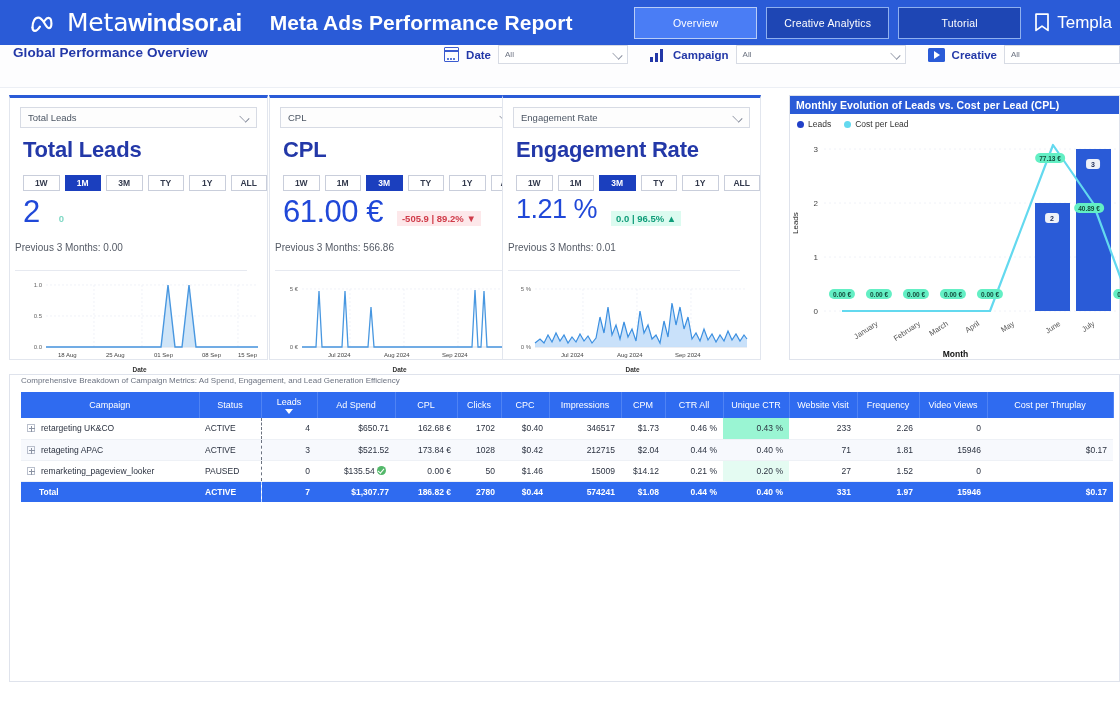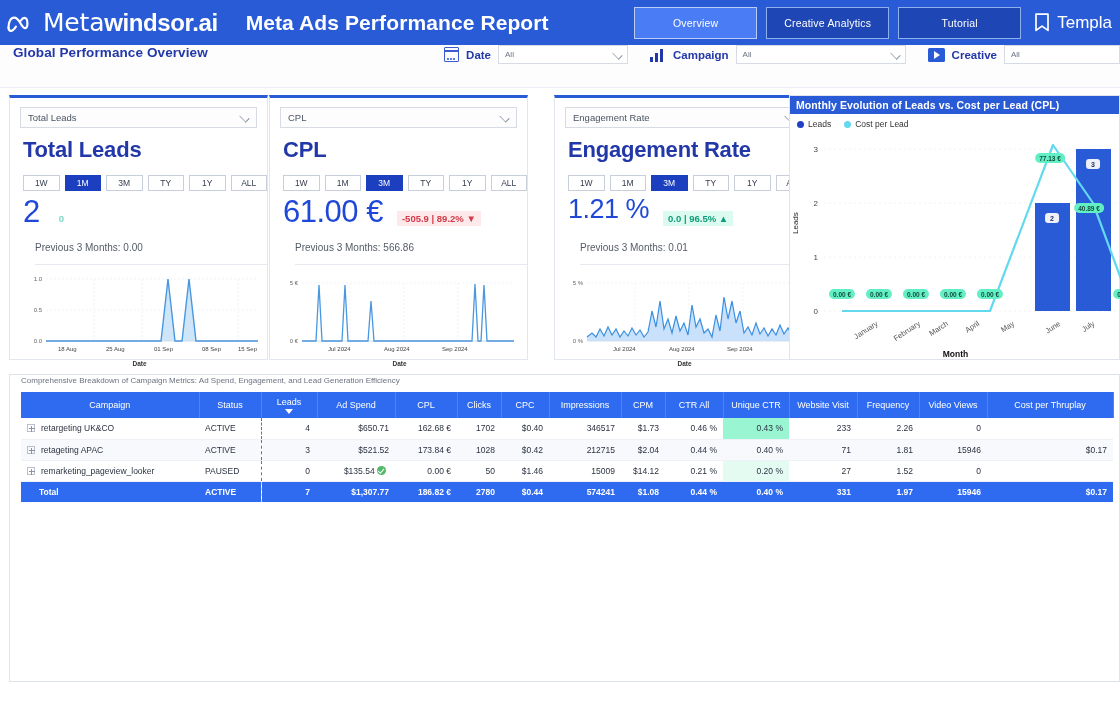--- a/index.html
+++ b/index.html
@@ -8,21 +8,21 @@
     font-family: "Liberation Sans", sans-serif;
     background: #ffffff;
     overflow: hidden;
   }
   .page { position: relative; width: 1120px; height: 710px; background:#fff; }
 
   
   .topbar {
     position: absolute; left:0; top:0; width:1120px; height:45px;
     background:#2a5bd7;
-    display:flex; align-items:center; padding-left:6px; gap:0;
+    display:flex; align-items:center; padding-left:30px; gap:0;
   }
   .meta-logo { display:flex; align-items:center; gap:7px; color:#fff; }
   .meta-mark { width:30px; height:20px; }
   .meta-word {
     font-size:25px; font-weight:400; letter-spacing:-0.2px; color:#fff;
     font-family:"DejaVu Sans", sans-serif;
   }
   .windsor {
     font-size:24px; font-weight:700; color:#fff; letter-spacing:-0.4px;
   }
@@ -73,57 +73,57 @@
 
   
   .kpi-row { position:absolute; left:0; top:95px; width:1120px; height:268px; }
   .card {
     position:absolute; top:0; background:#fff;
     border:1px solid #e2e6ee; border-top:3px solid #2a5bd7;
     height:265px;
   }
   #card-leads { left:9px;  width:259px; }
   #card-cpl   { left:269px; width:259px; }
-  #card-eng   { left:554px; width:259px; }
+  #card-eng   { left:502px; width:259px; }
 
   .card-select {
     margin:9px 10px 0 10px; height:21px; border:1px solid #d7dbe4; background:#fdfdfd;
     display:flex; align-items:center; position:relative; cursor:pointer;
   }
   .card-select .val { font-size:9.5px; color:#4b5563; padding-left:7px;}
   .card-select .chev {
     position:absolute; right:7px; top:5px; width:9px; height:9px;
     border-right:1.4px solid #7b8293; border-bottom:1.4px solid #7b8293;
     transform: rotate(45deg) scaleY(0.6);
   }
   .card-title { margin:9px 0 0 13px; font-size:22px; font-weight:700; color:#2338a8; letter-spacing:-0.2px;}
   .seg {
     display:flex; margin:12px 0 0 13px; gap:5px;
   }
   .seg .sg {
     width:56px; height:16px; border:1px solid #c9cedb; background:#fff;
-    font-size:8.5px; font-weight:400; color:#333a4d;
+    font-size:8.5px; font-weight:700; color:#333a4d;
     display:flex; align-items:center; justify-content:center; cursor:pointer;
   }
   .seg .sg.on { background:#1b3fbe; color:#fff; border-color:#1b3fbe; }
 
   .kpi-line { display:flex; align-items:baseline; margin:3px 0 0 13px; height:40px; }
   .kpi-val { font-size:31px; font-weight:400; color:#2048d8; letter-spacing:-0.5px; }
   .kpi-val.small { font-size:27px; }
   .delta {
     font-size:9.5px; font-weight:700; padding:2px 5px; margin-left:14px; align-self:center;
     white-space:nowrap; position:relative; top:4px;
   }
   .delta.up   { color:#0f9d79; background:#dcfbf0; }
   .delta.down { color:#d03c4a; background:#fde8ea; }
   .delta.flat { color:#7fd8c4; background:transparent; }
 
   .prev3 {
-    margin:8px 0 0 25px; font-size:10px; color:#555b66;
-    padding-bottom:11px; border-bottom:1px solid #e6e9f0; width:232px;
+    margin:8px 0 0 5px; font-size:10px; color:#555b66;
+    padding-bottom:17px; border-bottom:1px solid #e6e9f0; width:232px;
   }
   .spark { margin:6px 0 0 6px; width:247px; height:95px; position:relative; }
   .spark svg { display:block; }
   .ax-lbl { position:absolute; bottom:-1px; width:100%; text-align:center; font-size:6.5px; color:#333; font-weight:700;}
 
   
   #evo {
     position:absolute; left:789px; top:95px; width:331px; height:265px;
     background:#fff; border:1px solid #dfe3ec;
   }

